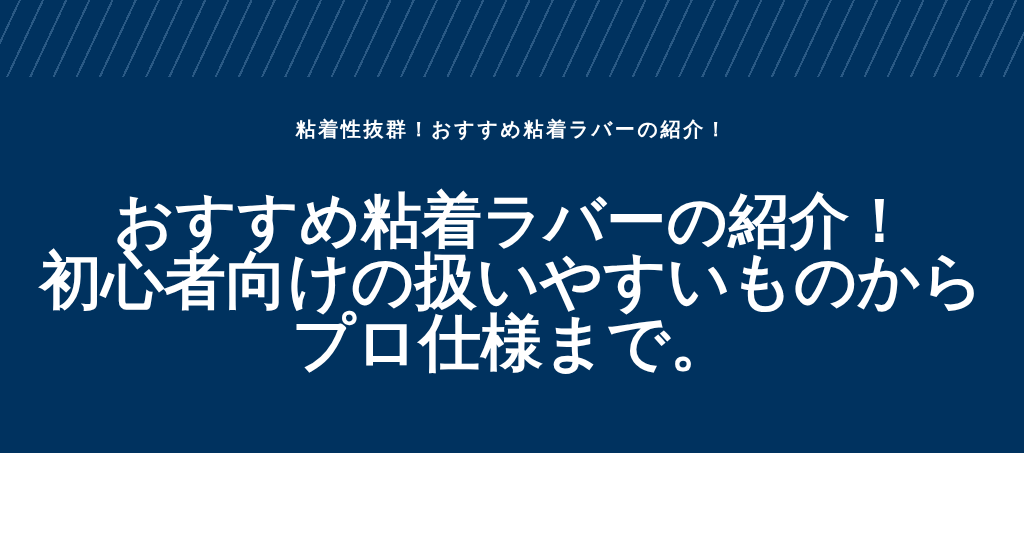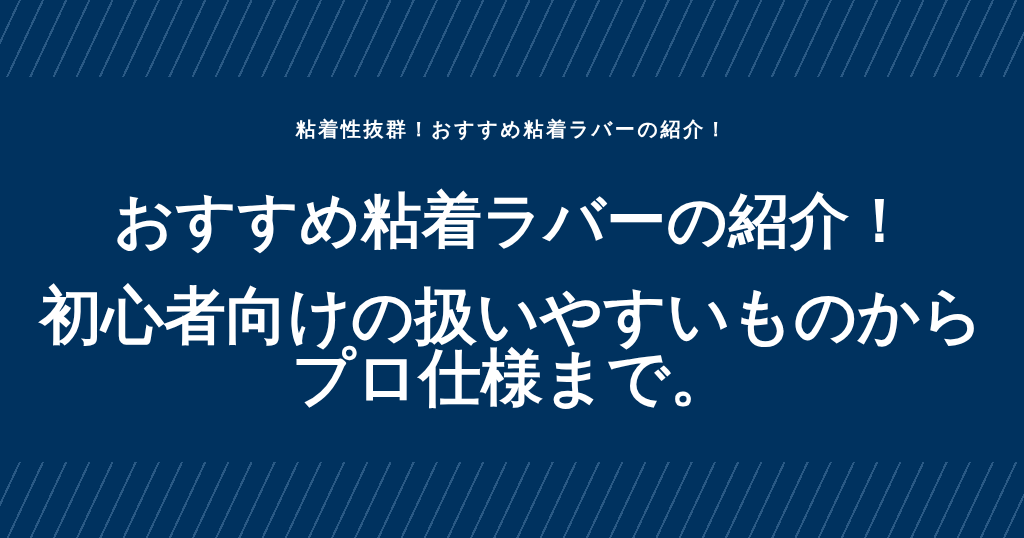--- a/index.html
+++ b/index.html
@@ -9,21 +9,21 @@
   body {
     width: 1024px;
     height: 538px;
     overflow: hidden;
     font-family: "DejaVu Sans", "Liberation Sans", sans-serif;
   }
 
   #eyecatch {
     position: relative;
     width: 1024px;
-    height: 538px;
+    height: 453px;
     background: #00325f;
     overflow: hidden;
   }
 
   
   .stripe-band {
     position: absolute;
     left: 0;
     width: 1024px;
     background-image: repeating-linear-gradient(
@@ -78,21 +78,21 @@
     font-weight: bold;
     line-height: 1.0;
     text-align: center;
     letter-spacing: 0px;
     white-space: nowrap;
   }
   .title .line {
     display: block;
   }
   .title .line.l1 { font-size: 60px; letter-spacing: 0.5px; margin-top: 28px; }
-  .title .line.l2 { font-size: 62px; letter-spacing: 0px; margin-top: 35px; }
+  .title .line.l2 { font-size: 62px; letter-spacing: 0px; }
   .title .line.l3 { font-size: 62px; letter-spacing: 0px; }
 </style>
 </head>
 <body>
 
 <div id="eyecatch">
 
   <div class="stripe-band top"></div>
 
   <div class="stripe-band bottom"></div>

